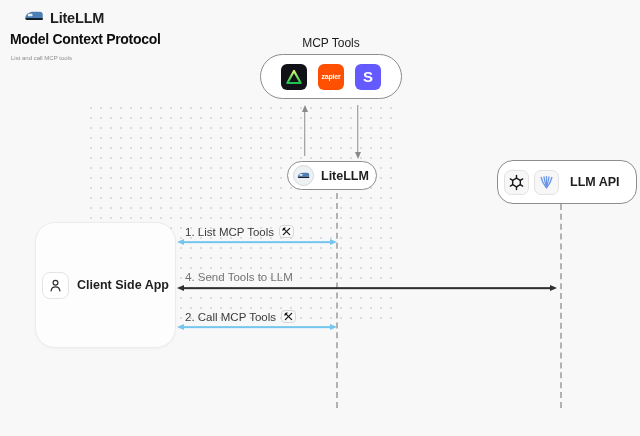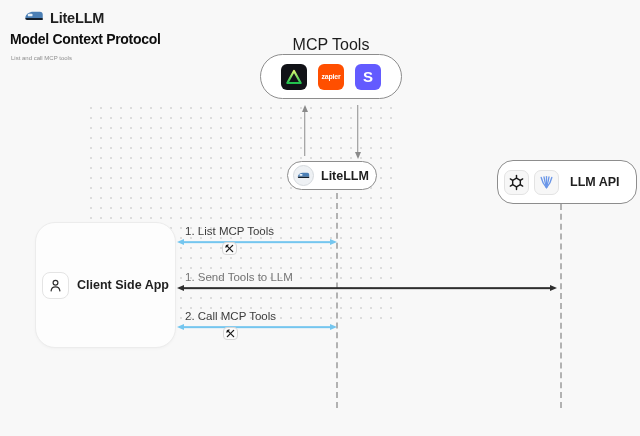--- a/index.html
+++ b/index.html
@@ -11,21 +11,21 @@
     background-size:10px 10px;z-index:0;}
 
   
   .brand{position:absolute;left:24px;top:9px;display:flex;align-items:center;gap:6px;z-index:5;}
   .brand-label{font-size:14.5px;font-weight:700;color:#1f1f1f;letter-spacing:-0.2px;}
   .title{position:absolute;left:10px;top:31px;font-size:14px;font-weight:700;color:#0e0e0e;letter-spacing:-0.3px;z-index:5;}
   .subtitle{position:absolute;left:11px;top:55px;font-size:6px;color:#8d8d8d;z-index:5;}
 
   
   .pill{position:absolute;background:#ffffff;border:1.5px solid #8d8d8d;display:flex;align-items:center;z-index:4;box-sizing:border-box;}
-  .mcp-label{position:absolute;left:260px;top:36px;width:142px;text-align:center;font-size:16px;font-weight:500;color:#1c1c1c;z-index:5;}
+  .mcp-label{position:absolute;left:260px;top:36px;width:142px;text-align:center;font-size:12px;font-weight:500;color:#1c1c1c;z-index:5;}
   .mcp-box{left:260px;top:54px;width:142px;height:45px;border-radius:23px;justify-content:center;gap:11px;}
   .tool-tile{width:26px;height:26px;border-radius:6px;display:flex;align-items:center;justify-content:center;}
   .tile-dark{background:#111217;}
   .tile-zapier{background:#FF4F00;}
   .tile-stripe{background:#635BFF;}
   .zapier-text{color:#fff;font-size:7px;font-weight:700;letter-spacing:-0.2px;}
   .stripe-text{color:#fff;font-size:15px;font-weight:700;}
 
   .litellm-box{left:287px;top:161px;width:90px;height:29px;border-radius:15px;padding-left:5px;gap:7px;border-width:1.4px;}
   .circle-chip{width:21px;height:21px;border-radius:50%;background:#eef1f4;border:1px solid #d5d9dd;display:flex;align-items:center;justify-content:center;box-sizing:border-box;}
@@ -57,21 +57,21 @@
 
   
   .v-arrow{position:absolute;width:9px;z-index:2;color:#8a8a8a;}
   .v-arrow .line{position:absolute;top:3px;bottom:3px;left:50%;width:1.5px;transform:translateX(-50%);background:currentColor;}
   .v-arrow .head{position:absolute;left:50%;transform:translateX(-50%);width:0;height:0;
     border-left:3.5px solid transparent;border-right:3.5px solid transparent;}
   .v-arrow.up .head{top:0;border-bottom:7px solid currentColor;}
   .v-arrow.down .head{bottom:0;border-top:7px solid currentColor;}
 
   
-  .msg-label{position:absolute;display:flex;align-items:center;gap:5px;z-index:3;flex-direction:column;}
+  .msg-label{position:absolute;display:flex;align-items:center;gap:5px;z-index:3;}
   .msg-text{font-size:11.5px;font-weight:500;color:#3c3c3c;}
   .msg-text.muted{color:#757575;font-weight:400;}
   .tools-chip{width:15px;height:13px;border-radius:4px;background:#fbfbfb;border:1px solid #d6d6d6;
     display:inline-flex;align-items:center;justify-content:center;box-sizing:border-box;}
 </style>
 </head>
 <body>
 
 <div class="canvas">
 
@@ -178,21 +178,21 @@
       </svg>
     </span>
   </div>
   <div class="h-arrow blue" style="left:177px;top:238px;width:160px;">
     <span class="head-l"></span>
       <span class="line"></span>
       <span class="head-r"></span>
   </div>
 
   <div class="msg-label" style="left:185px;top:271px;">
-    <span class="msg-text muted">1. Send Tools to LLM</span>
+    <span class="msg-text muted">4. Send Tools to LLM</span>
   </div>
   <div class="h-arrow black" style="left:177px;top:284px;width:380px;">
     <span class="head-l"></span>
       <span class="line"></span>
       <span class="head-r"></span>
   </div>
 
   <div class="msg-label" style="left:185px;top:310px;">
     <span class="msg-text">2. Call MCP Tools</span>
     <span class="tools-chip">

